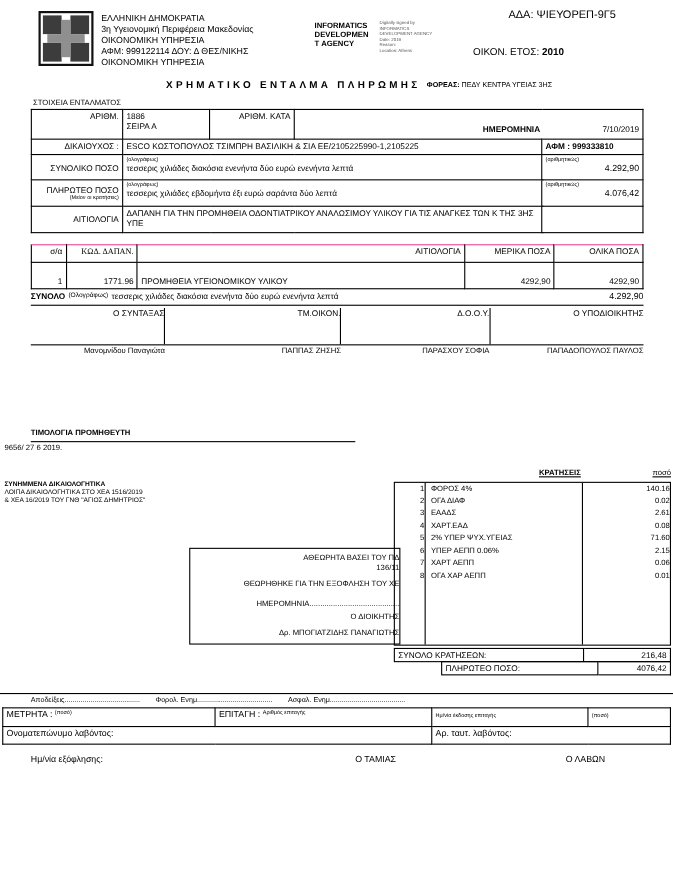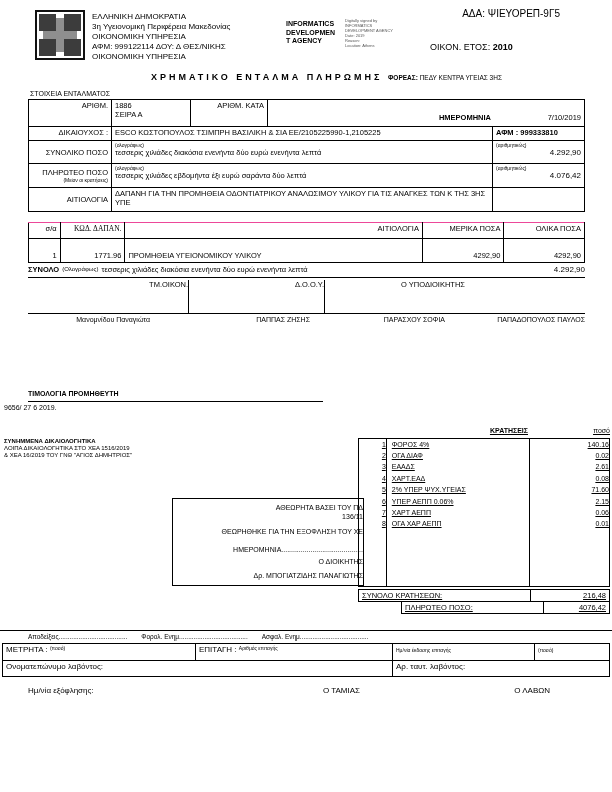--- a/index.html
+++ b/index.html
@@ -182,20 +182,21 @@
 
   <div class="abs flexrow t75" style="left:28px;top:265px;width:557px;border-bottom:1px solid #000;padding-bottom:2px;">
     <span class="b">ΣΥΝΟΛΟ</span>
     <span class="t6" style="margin:1px 3px 0 3px;">(Ολογράφως)</span>
     <span>τεσσερις χιλιάδες διακόσια ενενήντα δύο  ευρώ  ενενήντα λεπτά</span>
     <span style="flex:1;"></span>
     <span class="r t8">4.292,90</span>
   </div>
 
   <div class="abs flexrow t75" style="left:28px;top:280px;width:557px;height:33px;border-bottom:1px solid #000;">
+    <div class="sig-cell c" style="width:122px;">Ο ΣΥΝΤΑΞΑΣ</div>
     <div class="sig-cell c" style="width:160px;">ΤΜ.ΟΙΚΟΝ.</div>
     <div class="sig-cell c" style="width:135px;">Δ.Ο.Ο.Υ.</div>
     <div class="sig-cell c" style="width:140px;">Ο ΥΠΟΔΙΟΙΚΗΤΗΣ</div>
   </div>
   <div class="abs flexrow t7" style="left:28px;top:316px;width:557px;">
     <div class="c" style="width:122px;">Μανομνίδου Παναγιώτα</div>
     <div class="c" style="width:160px;">ΠΑΠΠΑΣ ΖΗΣΗΣ</div>
     <div class="c" style="width:135px;">ΠΑΡΑΣΧΟΥ ΣΟΦΙΑ</div>
     <div class="c" style="width:140px;">ΠΑΠΑΔΟΠΟΥΛΟΣ ΠΑΥΛΟΣ</div>
   </div>
@@ -211,21 +212,21 @@
 
   <div class="abs t7 c" style="left:172px;top:498px;width:190px;height:86px;border:1px solid #000;">
     <div style="margin-top:5px;">ΑΘΕΩΡΗΤΑ ΒΑΣΕΙ ΤΟΥ ΠΔ</div>
     <div>136/11</div>
     <div style="margin-top:7px;">ΘΕΩΡΗΘΗΚΕ ΓΙΑ ΤΗΝ ΕΞΟΦΛΗΣΗ ΤΟΥ ΧΕ</div>
     <div style="margin-top:9px;">ΗΜΕΡΟΜΗΝΙΑ..........................................</div>
     <div style="margin-top:4px;">Ο ΔΙΟΙΚΗΤΗΣ</div>
     <div style="margin-top:5px;">Δρ. ΜΠΟΓΙΑΤΖΙΔΗΣ ΠΑΝΑΓΙΩΤΗΣ</div>
   </div>
 
-  <div class="abs" style="left:358px;top:427px;width:252px;text-decoration:underline;">
+  <div class="abs" style="left:358px;top:427px;width:252px;">
     <div class="flexrow t7">
       <div style="width:27px;"></div>
       <div class="c" style="width:143px;"><span class="u b">ΚΡΑΤΗΣΕΙΣ</span></div>
       <div class="c" style="width:82px;"><span class="u">ποσό</span></div>
     </div>
     <div class="ded-box" style="height:147px;margin-top:2px;">
       <div class="ded-vline" style="left:27px;"></div>
       <div class="ded-vline" style="left:170px;"></div>
       <div class="ded-row">
         <div class="c" style="width:27px;">1</div>

